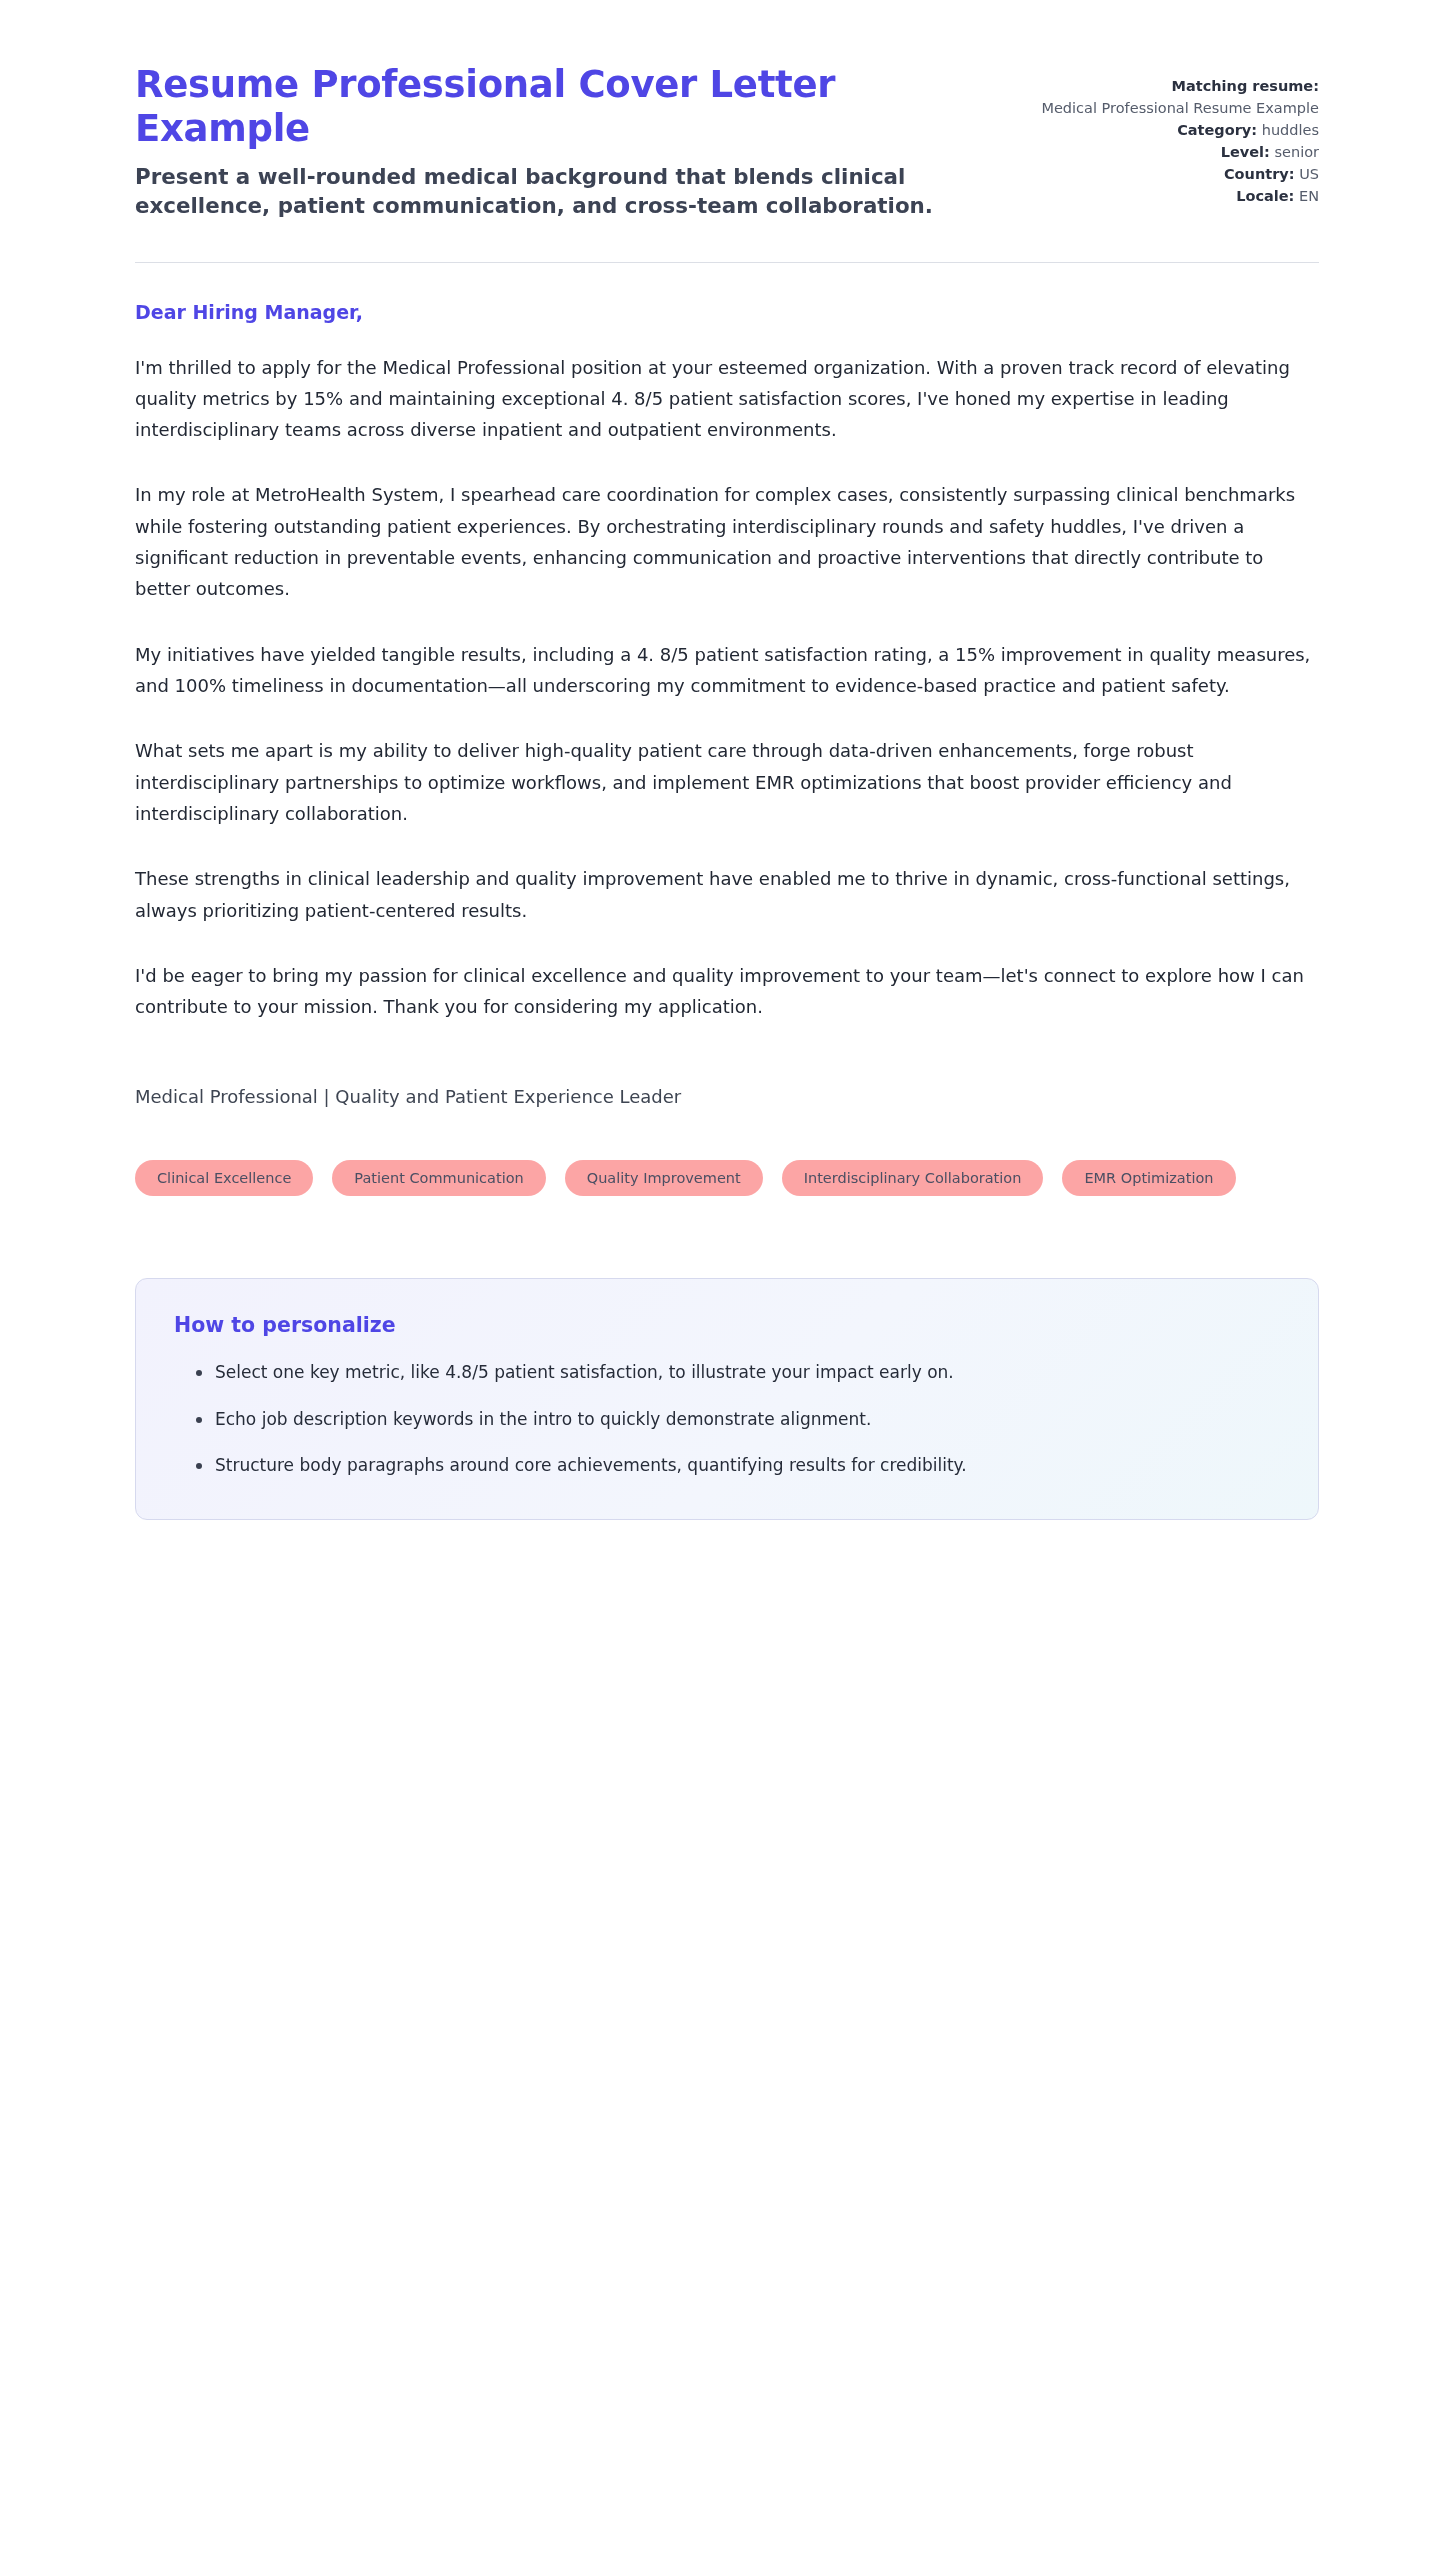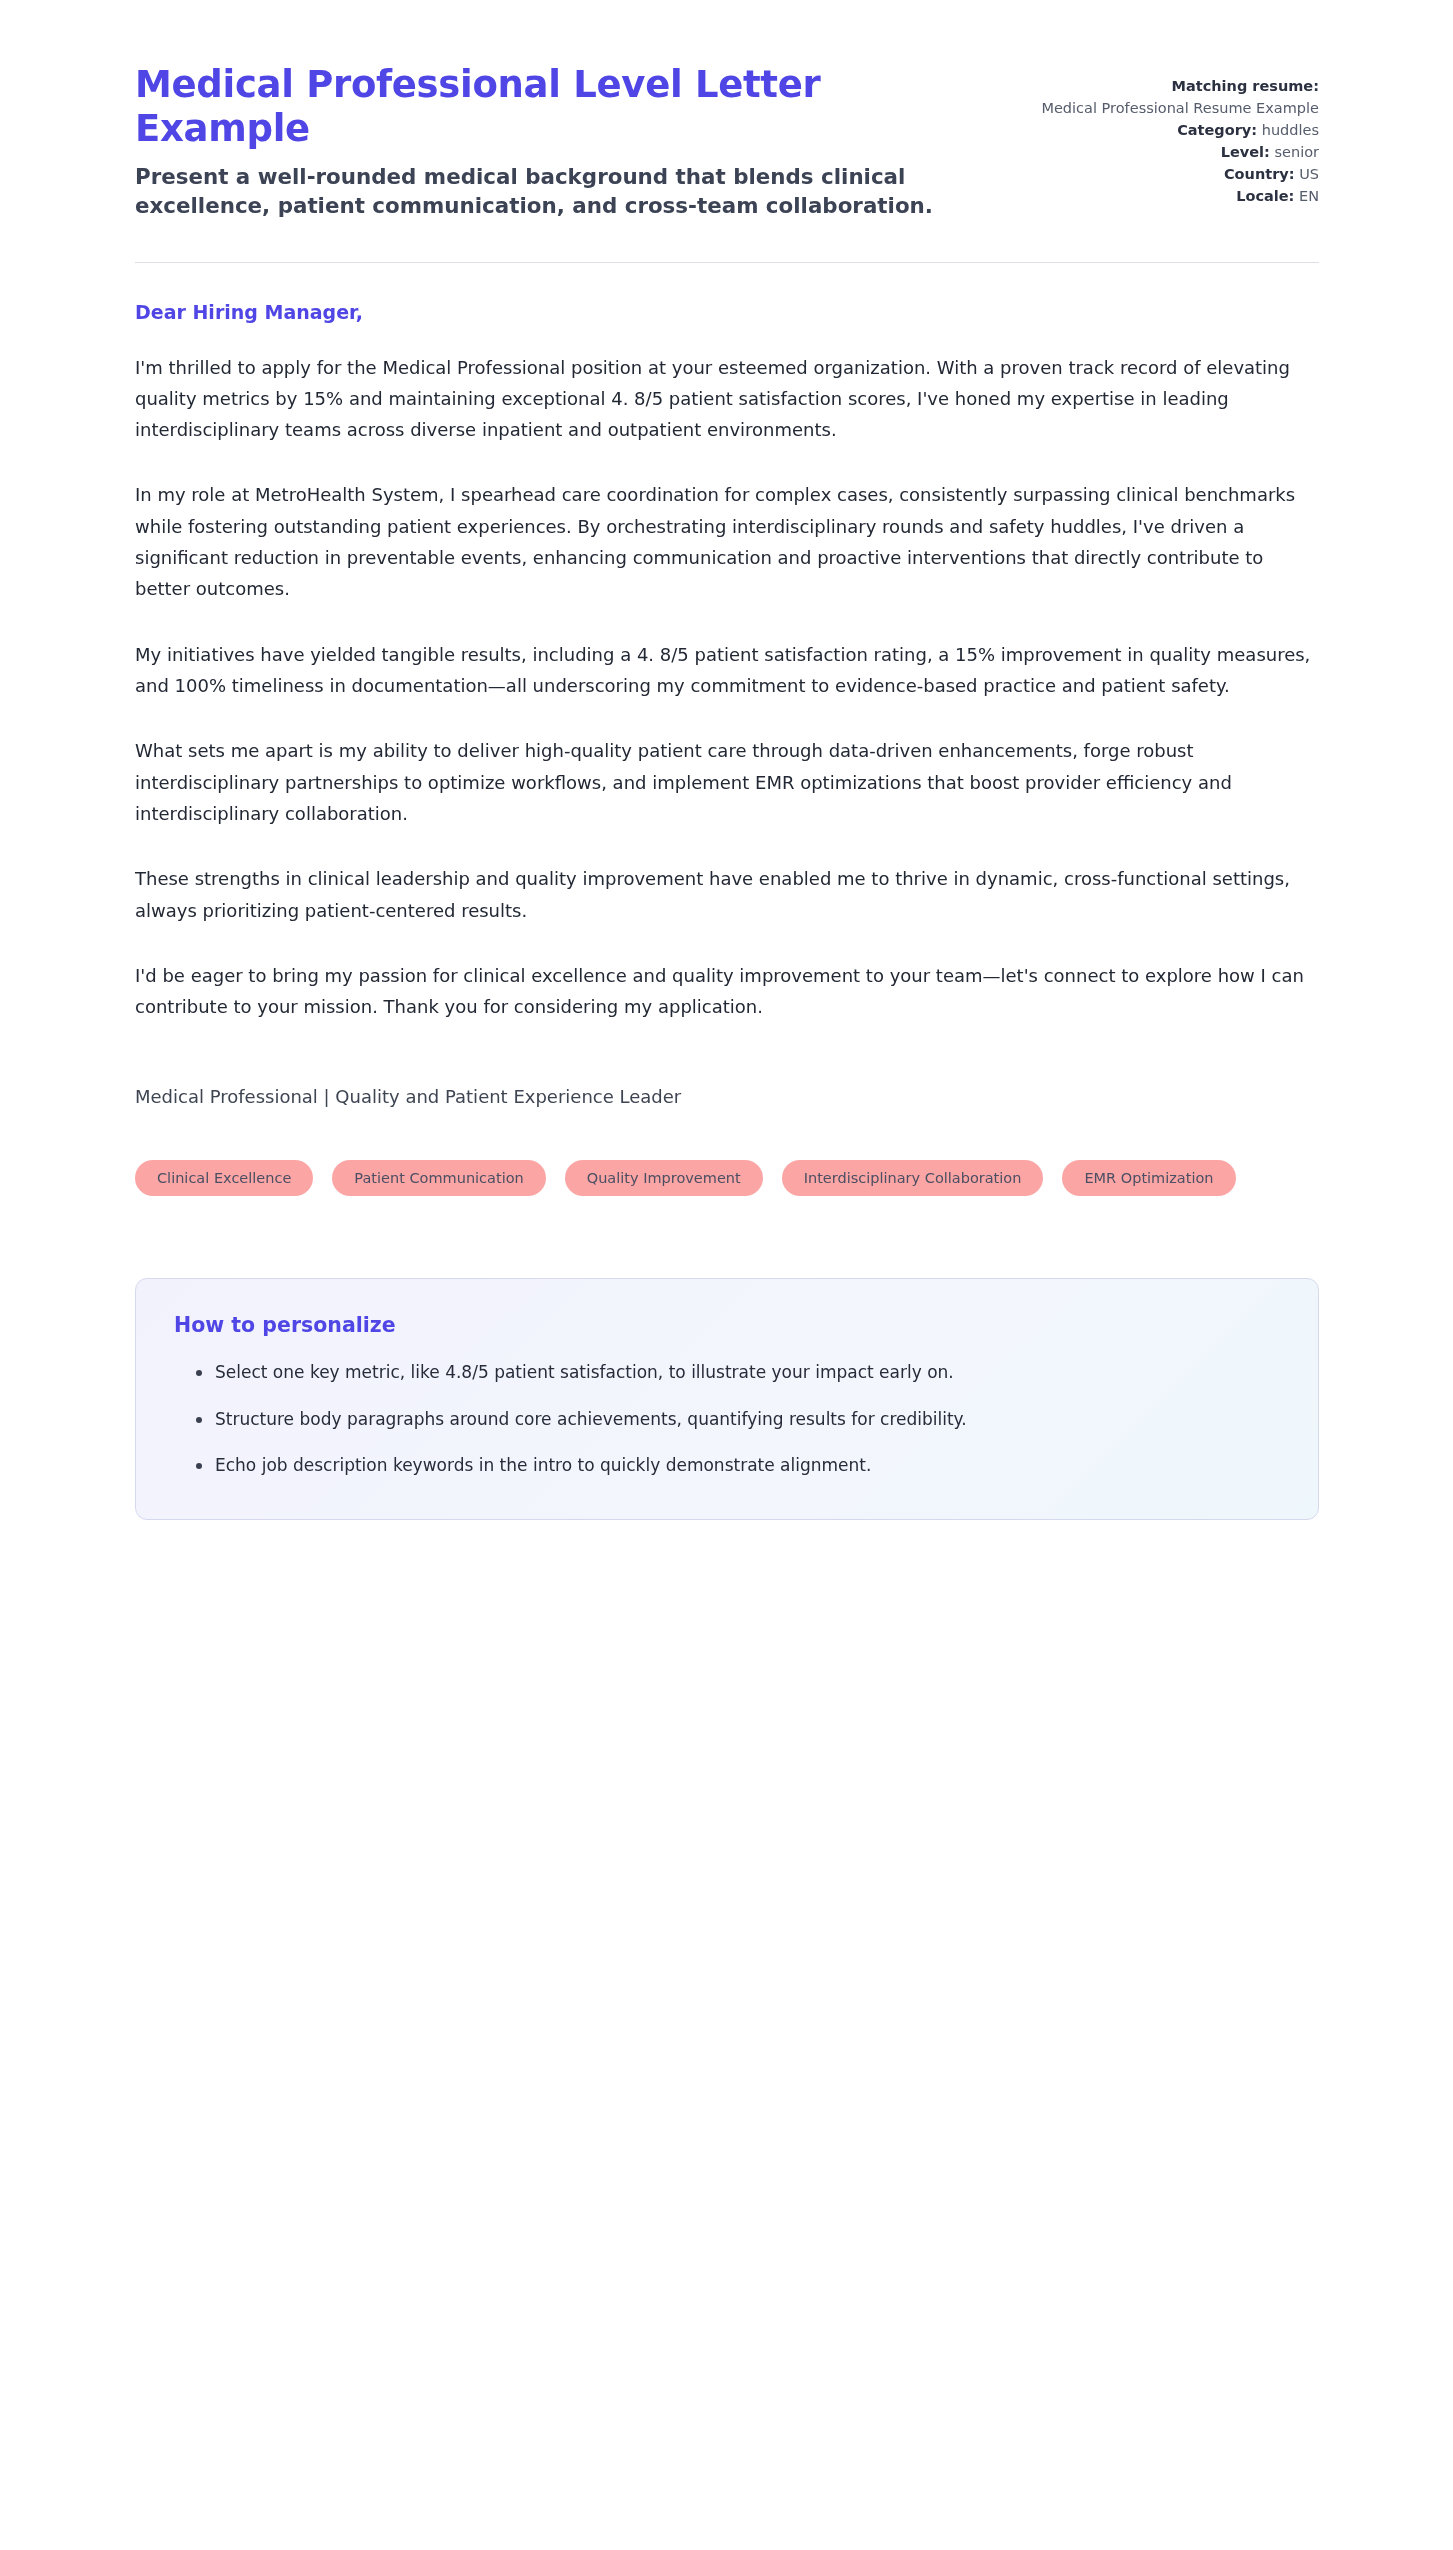--- a/index.html
+++ b/index.html
@@ -150,21 +150,21 @@
     background: #3a4050;
   }
 </style>
 </head>
 <body>
 
 <div class="page">
 
   <div class="header">
     <div class="header-left">
-      <h1 class="doc-title">Medical Professional Level Letter Example</h1>
+      <h1 class="doc-title">Resume Professional Cover Letter Example</h1>
       <p class="doc-subtitle">Present a well-rounded medical background that blends clinical excellence, patient communication, and cross-team collaboration.</p>
     </div>
 
     <div class="meta">
       <div class="meta-row">
         <span class="meta-label">Matching resume:</span>
         <span class="meta-value meta-resume-value">Medical Professional Resume Example</span>
       </div>
       <div class="meta-row">
         <span class="meta-label">Category:</span>
@@ -207,19 +207,19 @@
     <span class="tag">Patient Communication</span>
     <span class="tag">Quality Improvement</span>
     <span class="tag">Interdisciplinary Collaboration</span>
     <span class="tag">EMR Optimization</span>
   </div>
 
   <div class="callout">
     <h2 class="callout-title">How to personalize</h2>
     <ul class="callout-list">
       <li>Select one key metric, like 4.8/5 patient satisfaction, to illustrate your impact early on.</li>
+      <li>Echo job description keywords in the intro to quickly demonstrate alignment.</li>
       <li>Structure body paragraphs around core achievements, quantifying results for credibility.</li>
-      <li>Echo job description keywords in the intro to quickly demonstrate alignment.</li>
     </ul>
   </div>
 
 </div>
 
 
 </body></html>

